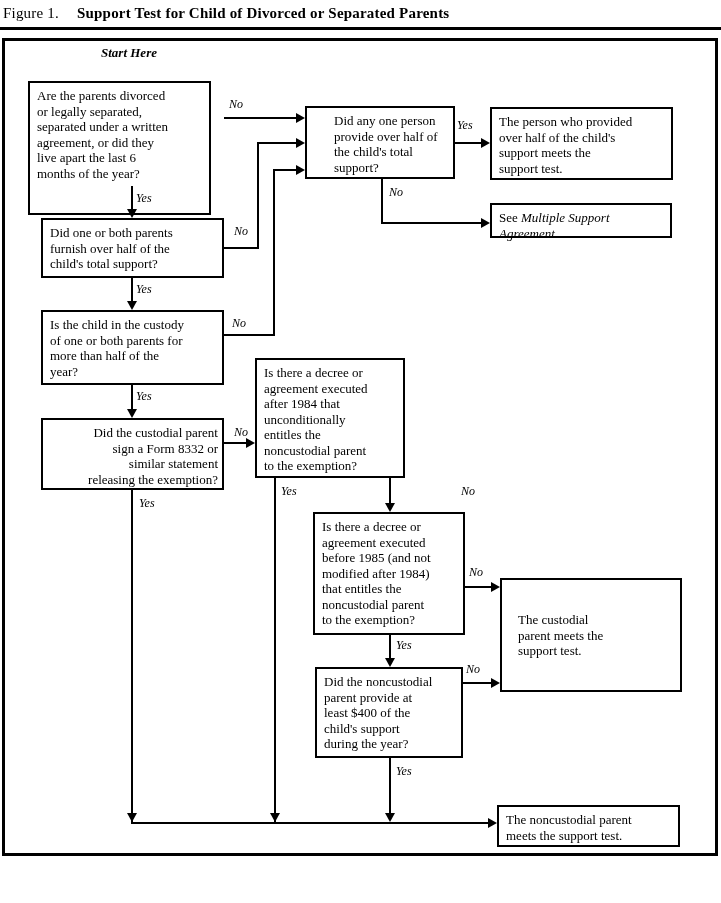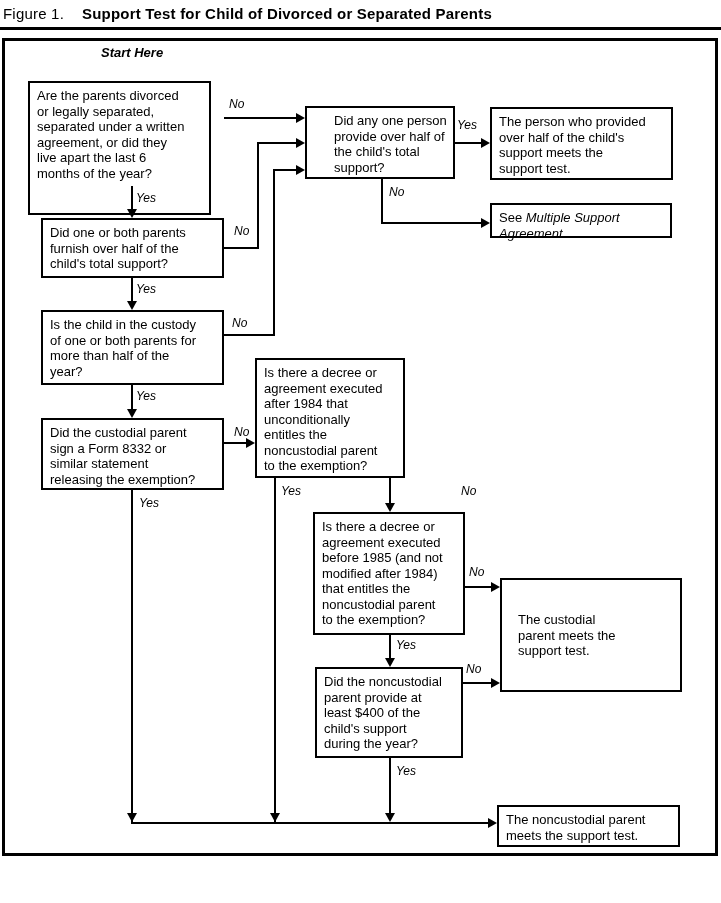--- a/index.html
+++ b/index.html
@@ -1,18 +1,18 @@
 <!DOCTYPE html>
 <html><head>
 <meta charset="utf-8">
 <style>
   html,body{margin:0;padding:0;background:#fff;}
   .page{
     position:relative;width:721px;height:903px;background:#ffffff;color:#000;
-    font-family:Liberation Sans, sans-serif;overflow:hidden;
+    font-family:Liberation Serif, serif;overflow:hidden;
   }
   .title-row{position:absolute;left:3px;top:5px;white-space:nowrap;font-size:15px;}
   .fig-label{font-weight:400;letter-spacing:0.2px;}
   .fig-title{font-weight:700;margin-left:18px;letter-spacing:0.2px;}
   .title-rule{position:absolute;left:0;top:27px;width:721px;height:3px;background:#000;}
   .frame{position:absolute;left:2px;top:38px;width:716px;height:818px;border:3px solid #000;box-sizing:border-box;background:#fff;}
   .start-here{position:absolute;left:101px;top:45px;font-size:13px;font-weight:700;font-style:italic;}
   .fbox{
     position:absolute;border:2px solid #000;box-sizing:border-box;background:#fff;
     font-size:13px;line-height:15.5px;padding:5px 4px 4px 7px;white-space:pre-line;
@@ -44,21 +44,21 @@
 agreement, or did they
 live apart the last 6
 months of the year?</div>
   <div class="fbox" style="left:41px;top:310px;width:183px;height:75px;">Is the child in the custody
 of one or both parents for
 more than half of the
 year?</div>
   <div class="fbox" style="left:41px;top:218px;width:183px;height:60px;">Did one or both parents
 furnish over half of the
 child's total support?</div>
-  <div class="fbox" style="left:41px;top:418px;width:183px;height:72px;">Did the custodial parent
+  <div class="fbox" style="left:41px;top:418px;width:183px;height:72px;text-align:right;">Did the custodial parent
 sign a Form 8332 or
 similar statement
 releasing the exemption?</div>
   <div class="fbox" style="left:305px;top:106px;width:150px;height:73px;padding-left:27px;">Did any one person
 provide over half of
 the child's total
 support?</div>
   <div class="fbox" style="left:490px;top:107px;width:183px;height:73px;">The person who provided
 over half of the child's
 support meets the

